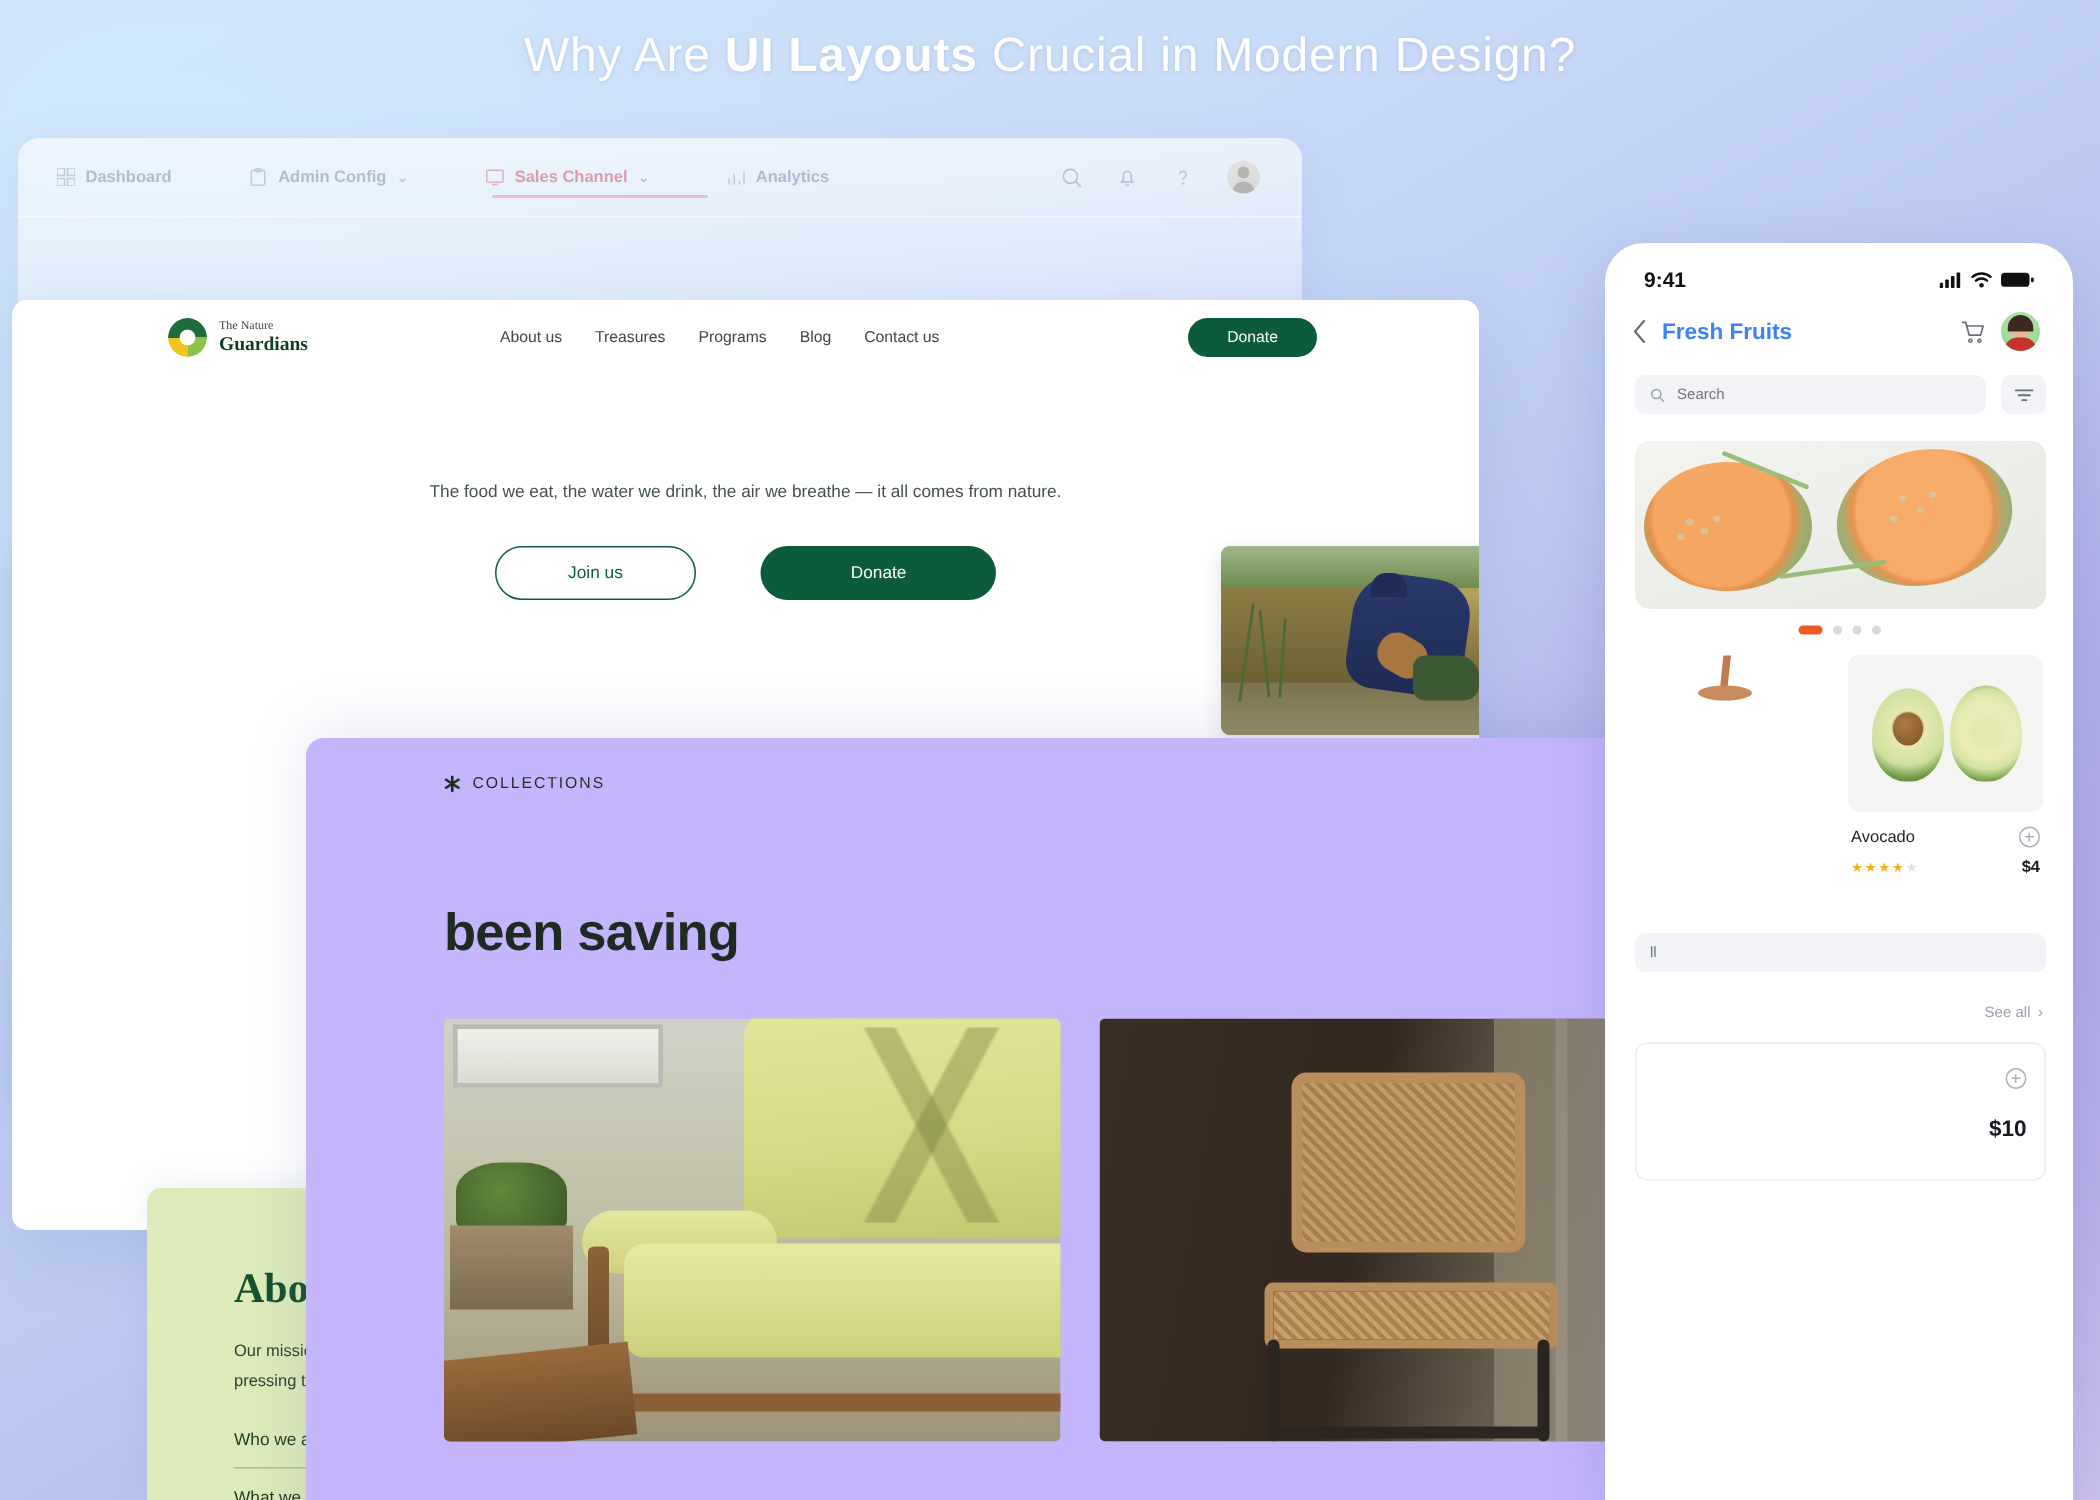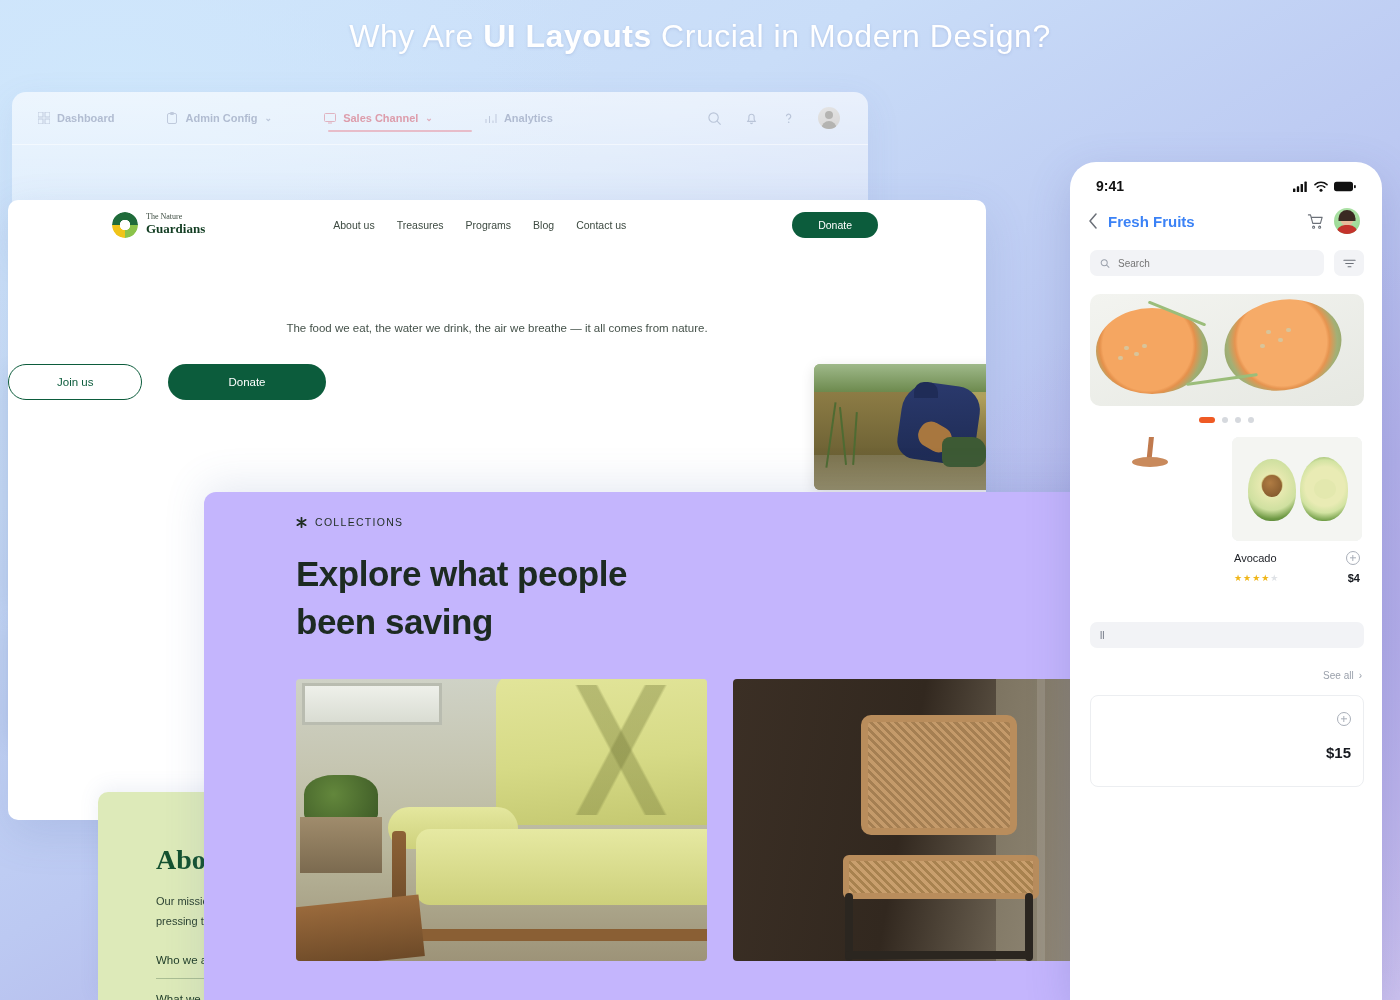--- a/index.html
+++ b/index.html
@@ -130,21 +130,21 @@
     background: #0c5c3c; color: #fff; font-size: 10.5px;
     padding: 7px 26px; border-radius: 20px; border: none; cursor: pointer;
   }
 
   .hero { text-align: center; padding-top: 52px; }
   .hero h1 {
     font-family: "Liberation Serif", serif;
     font-size: 33px; color: #14241c; letter-spacing: -.2px;
   }
   .hero p { margin-top: 16px; font-size: 11.5px; color: #45524a; line-height: 1.75; }
-  .hero-btns { margin-top: 26px; display:flex; justify-content:flex-start; gap: 26px; }
+  .hero-btns { margin-top: 26px; display:flex; justify-content:center; gap: 43px; }
   .btn-join {
     background: #fff; border: 1px solid #0c5c3c; color: #0c5c3c;
     font-size: 11.5px; padding: 11px 48px; border-radius: 22px; cursor:pointer;
   }
   .btn-donate-lg {
     background: #0c5c3c; border: none; color: #fff;
     font-size: 11.5px; padding: 12px 60px; border-radius: 22px; cursor:pointer;
   }
 
   .hero-photo {
@@ -436,21 +436,21 @@
 </div>
 
 <div class="coll-card">
   <div class="coll-eyebrow">
     <svg width="11" height="11" viewBox="0 0 12 12">
         <path d="M6 .8v10.4M1.5 3.1l9 5.8M10.5 3.1l-9 5.8" stroke="#1f2d23" stroke-width="1.9" stroke-linecap="round"></path>
       </svg>
     <span>COLLECTIONS</span>
   </div>
   <h2 class="coll-h2">
-    <span>Explore what people</span><br><span>been saving</span>
+    <br><span>been saving</span>
   </h2>
   <div class="coll-grid">
     <div class="coll-img">
       <div class="ph-sofa">
         <div class="win"></div>
           <div class="plant"></div>
           <div class="box"></div>
         <div class="back"></div>
           <div class="xsh"></div>
           <div class="arm3"></div>
@@ -589,15 +589,15 @@
 
   <div class="seeall-row">
     <div class="seeall">
       <span>See all</span>
       <span>›</span>
     </div>
   </div>
 
   <div class="bottom-prod">
     <button class="add-btn"></button>
-    <span class="price">$15</span>
+    <span class="price">$10</span>
   </div>
 </div>
 
 </body></html>

